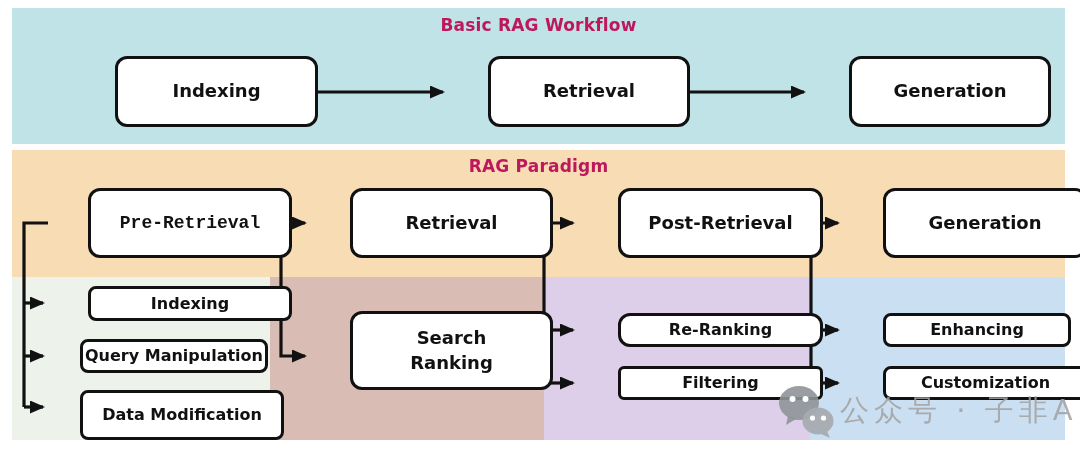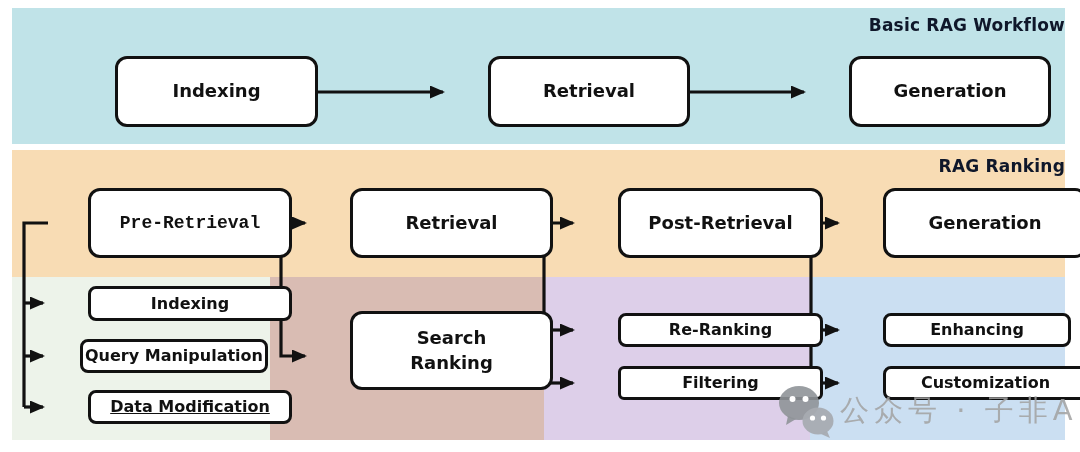--- a/index.html
+++ b/index.html
@@ -24,24 +24,24 @@
   .band--pre        { left: 12px; top: 277px; width: 258px;  height: 163px; background: #edf3ea; }
   .band--search     { left: 270px; top: 277px; width: 274px; height: 163px; background: #d9bcb3; }
   .band--post       { left: 544px; top: 277px; width: 266px; height: 163px; background: #ddcfe9; }
   .band--gen        { left: 810px; top: 277px; width: 255px; height: 163px; background: #cbdff2; }
 
   .band-title {
     position: absolute;
     z-index: 3;
     left: 12px;
     width: 1053px;
-    text-align: right;
+    text-align: center;
     font-weight: bold;
     font-size: 17px;
-    color: #0f172a;
+    color: #be185d;
     letter-spacing: 0.2px;
   }
   .band-title--basic    { top: 15px; }
   .band-title--paradigm { top: 156px; }
 
   .overlay {
     position: absolute;
     left: 0; top: 0;
     z-index: 2;
   }
@@ -97,21 +97,21 @@
 <div class="canvas">
 
   <div class="band band--basic"></div>
   <div class="band band--paradigm"></div>
   <div class="band band--pre"></div>
   <div class="band band--search"></div>
   <div class="band band--post"></div>
   <div class="band band--gen"></div>
 
   <div class="band-title band-title--basic">Basic RAG Workflow</div>
-  <div class="band-title band-title--paradigm">RAG Ranking</div>
+  <div class="band-title band-title--paradigm">RAG Paradigm</div>
 
   <svg class="overlay" width="1080" height="452" viewBox="0 0 1080 452">
     <defs>
       <marker id="arrow" markerUnits="userSpaceOnUse" markerWidth="15" markerHeight="13" refX="13" refY="6.5" orient="auto">
         <path d="M0,0 L15,6.5 L0,13 Z" fill="#111111"></path>
       </marker>
     </defs>
     <g stroke="#111111" stroke-width="3.2" fill="none">
 
       <path d="M278,92 H443" marker-end="url(#arrow)"></path>
@@ -142,26 +142,26 @@
   <div class="node" style="left:448px; top:56px; width:202px; height:71px;">Retrieval</div>
   <div class="node" style="left:809px; top:56px; width:202px; height:71px;">Generation</div>
 
   <div class="node" style="left:48px;  top:188px; width:204px; height:70px;font-family:Liberation Mono, monospace;">Pre-Retrieval</div>
   <div class="node" style="left:310px; top:188px; width:203px; height:70px;">Retrieval</div>
   <div class="node" style="left:578px; top:188px; width:205px; height:70px;">Post-Retrieval</div>
   <div class="node" style="left:843px; top:188px; width:204px; height:70px;">Generation</div>
 
   <div class="node node--small" style="left:48px; top:286px; width:204px; height:35px;">Indexing</div>
   <div class="node node--small" style="left:40px; top:339px; width:188px; height:34px;">Query Manipulation</div>
-  <div class="node node--small" style="left:48px; top:390px; width:204px; height:34px;text-decoration:underline;">Data Modification</div>
+  <div class="node node--small" style="left:40px; top:390px; width:204px; height:50px;">Data Modification</div>
 
   <div class="node node--tall" style="left:310px; top:311px; width:203px; height:79px;">Search
 Ranking</div>
 
-  <div class="node node--small" style="left:578px; top:313px; width:205px; height:34px;">Re-Ranking</div>
+  <div class="node node--small" style="left:578px; top:313px; width:205px; height:34px;border-radius:12px;">Re-Ranking</div>
   <div class="node node--small" style="left:578px; top:366px; width:205px; height:34px;border-radius:6px;">Filtering</div>
 
   <div class="node node--small" style="left:843px; top:313px; width:188px; height:34px;">Enhancing</div>
   <div class="node node--small" style="left:843px; top:366px; width:205px; height:34px;">Customization</div>
 
   <div class="watermark">
     <svg width="56" height="54" viewBox="0 0 56 54">
       <ellipse cx="21" cy="19" rx="20" ry="17" fill="#8f9398" opacity="0.9"></ellipse>
       <path d="M10,32 L8,41 L18,35 Z" fill="#8f9398" opacity="0.9"></path>
       <circle cx="14.5" cy="15" r="3" fill="#ffffff"></circle>

